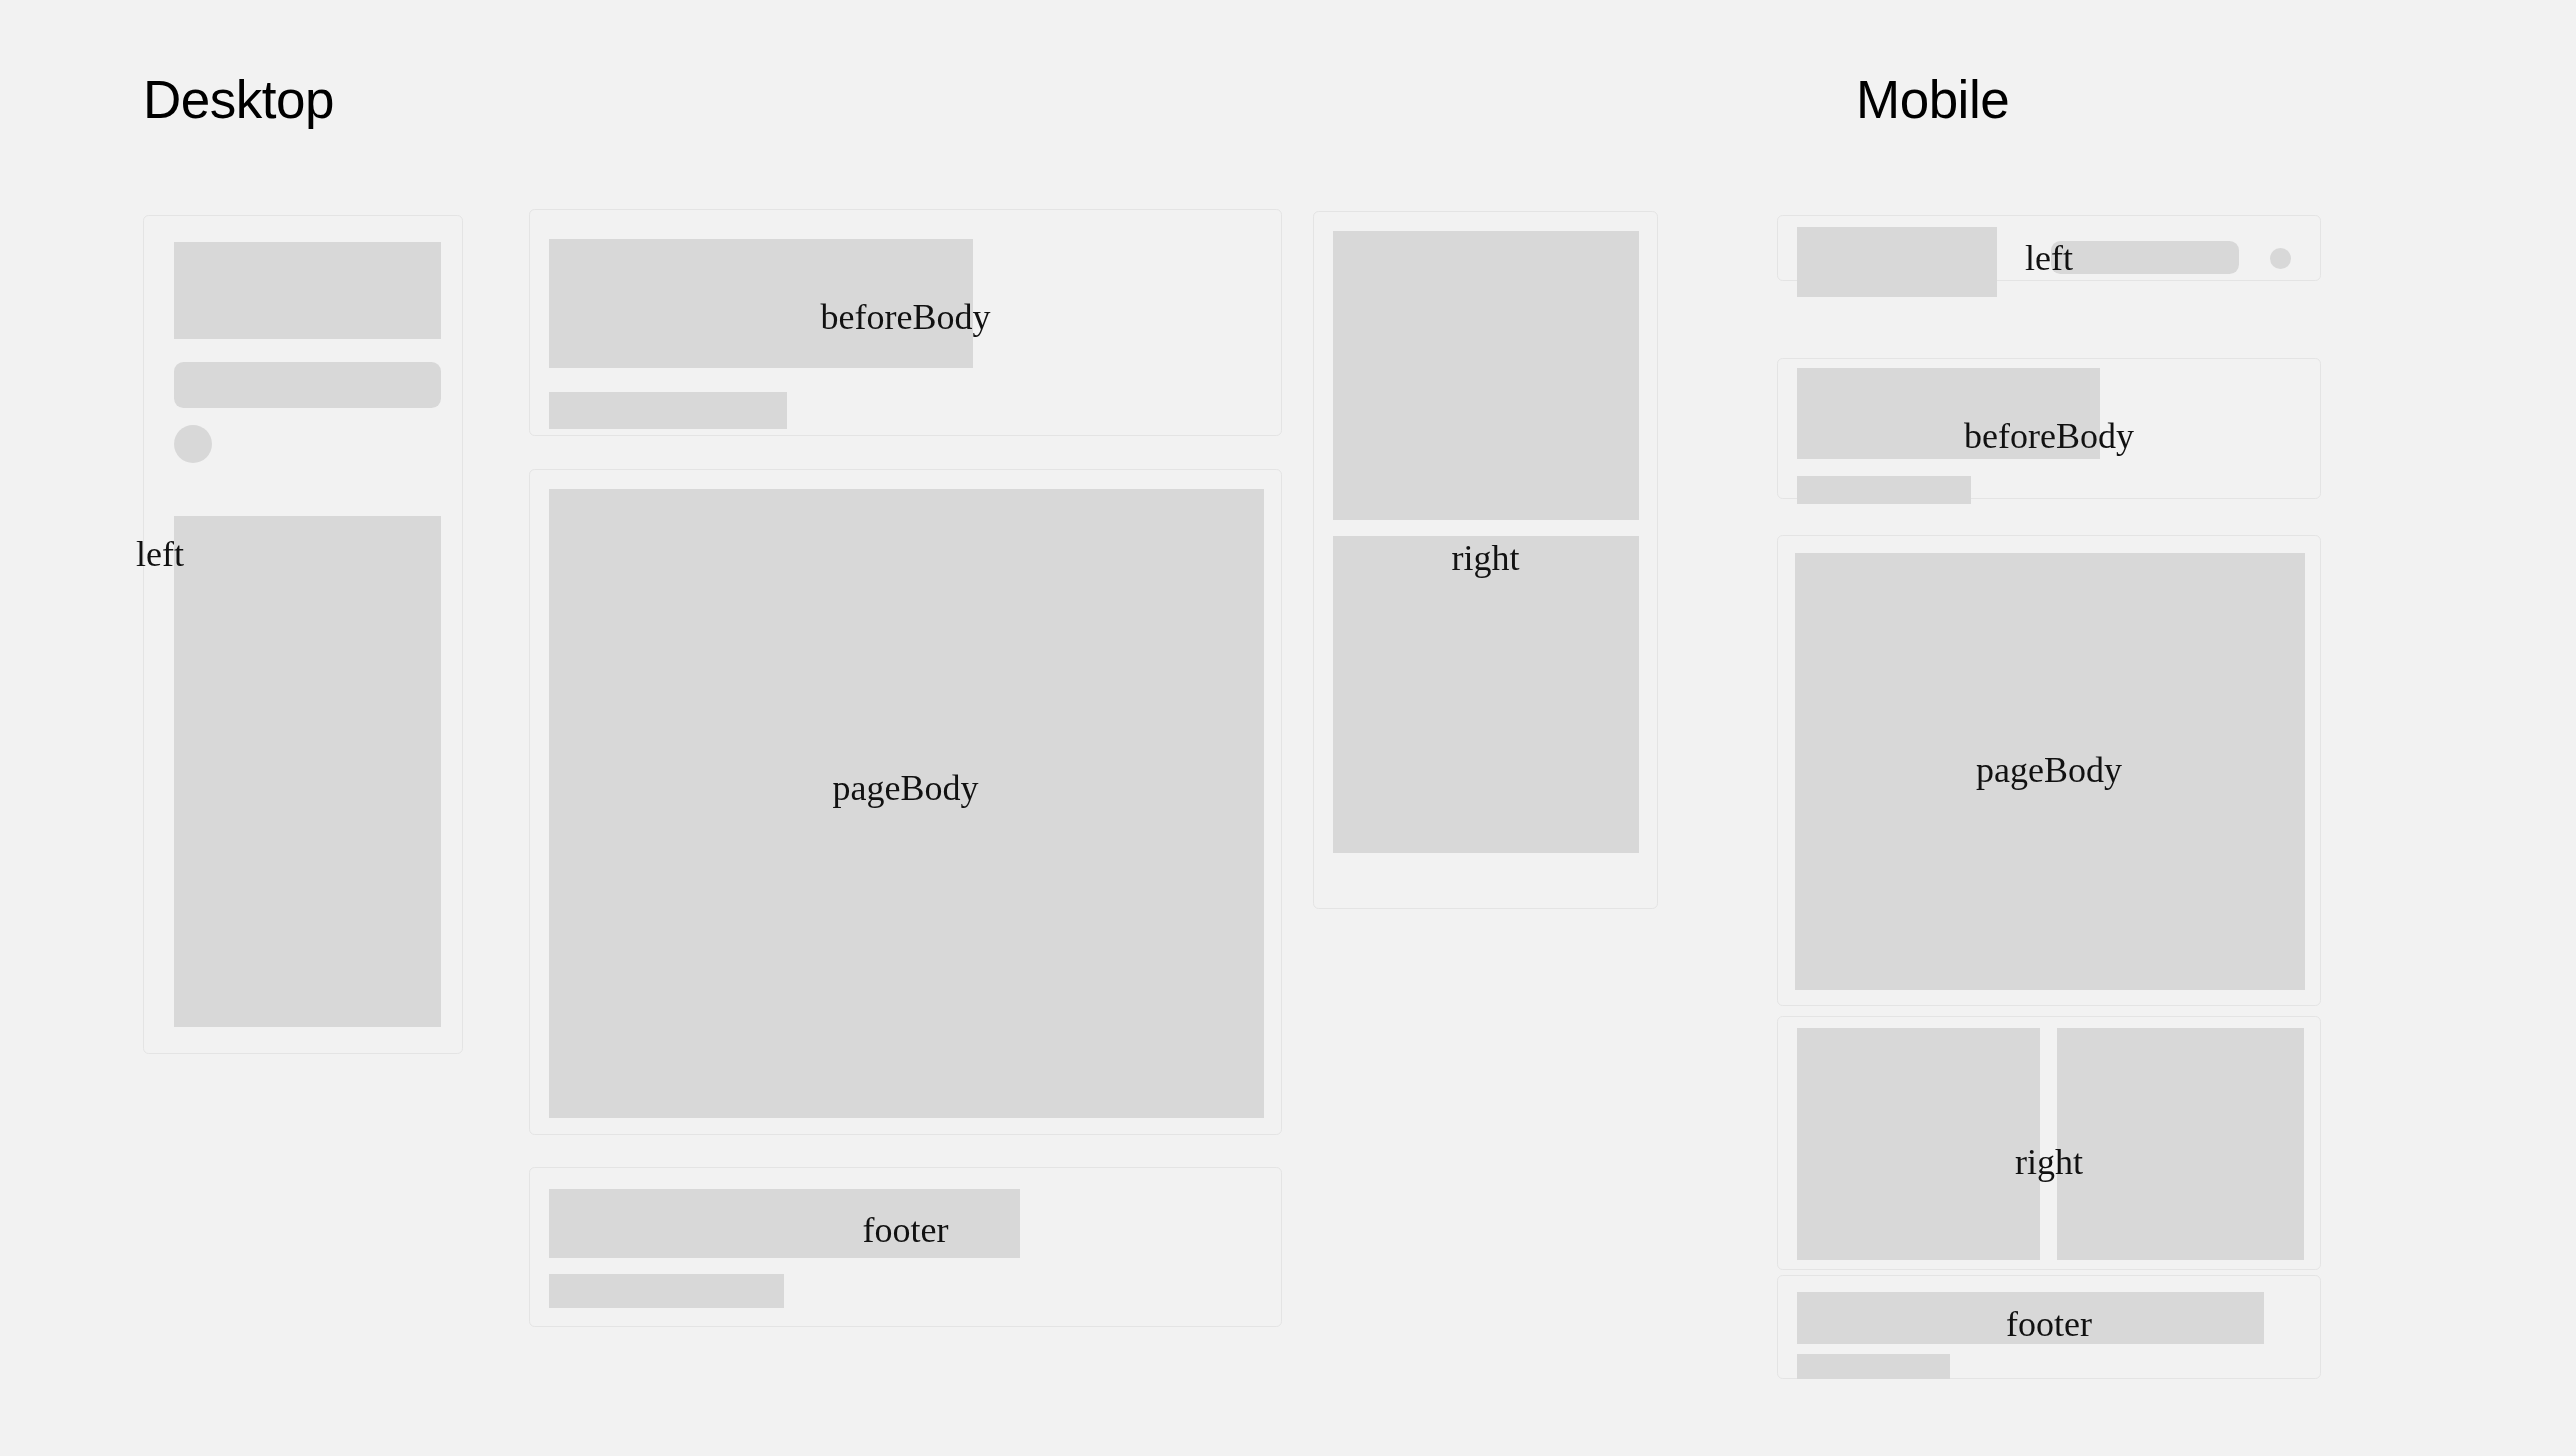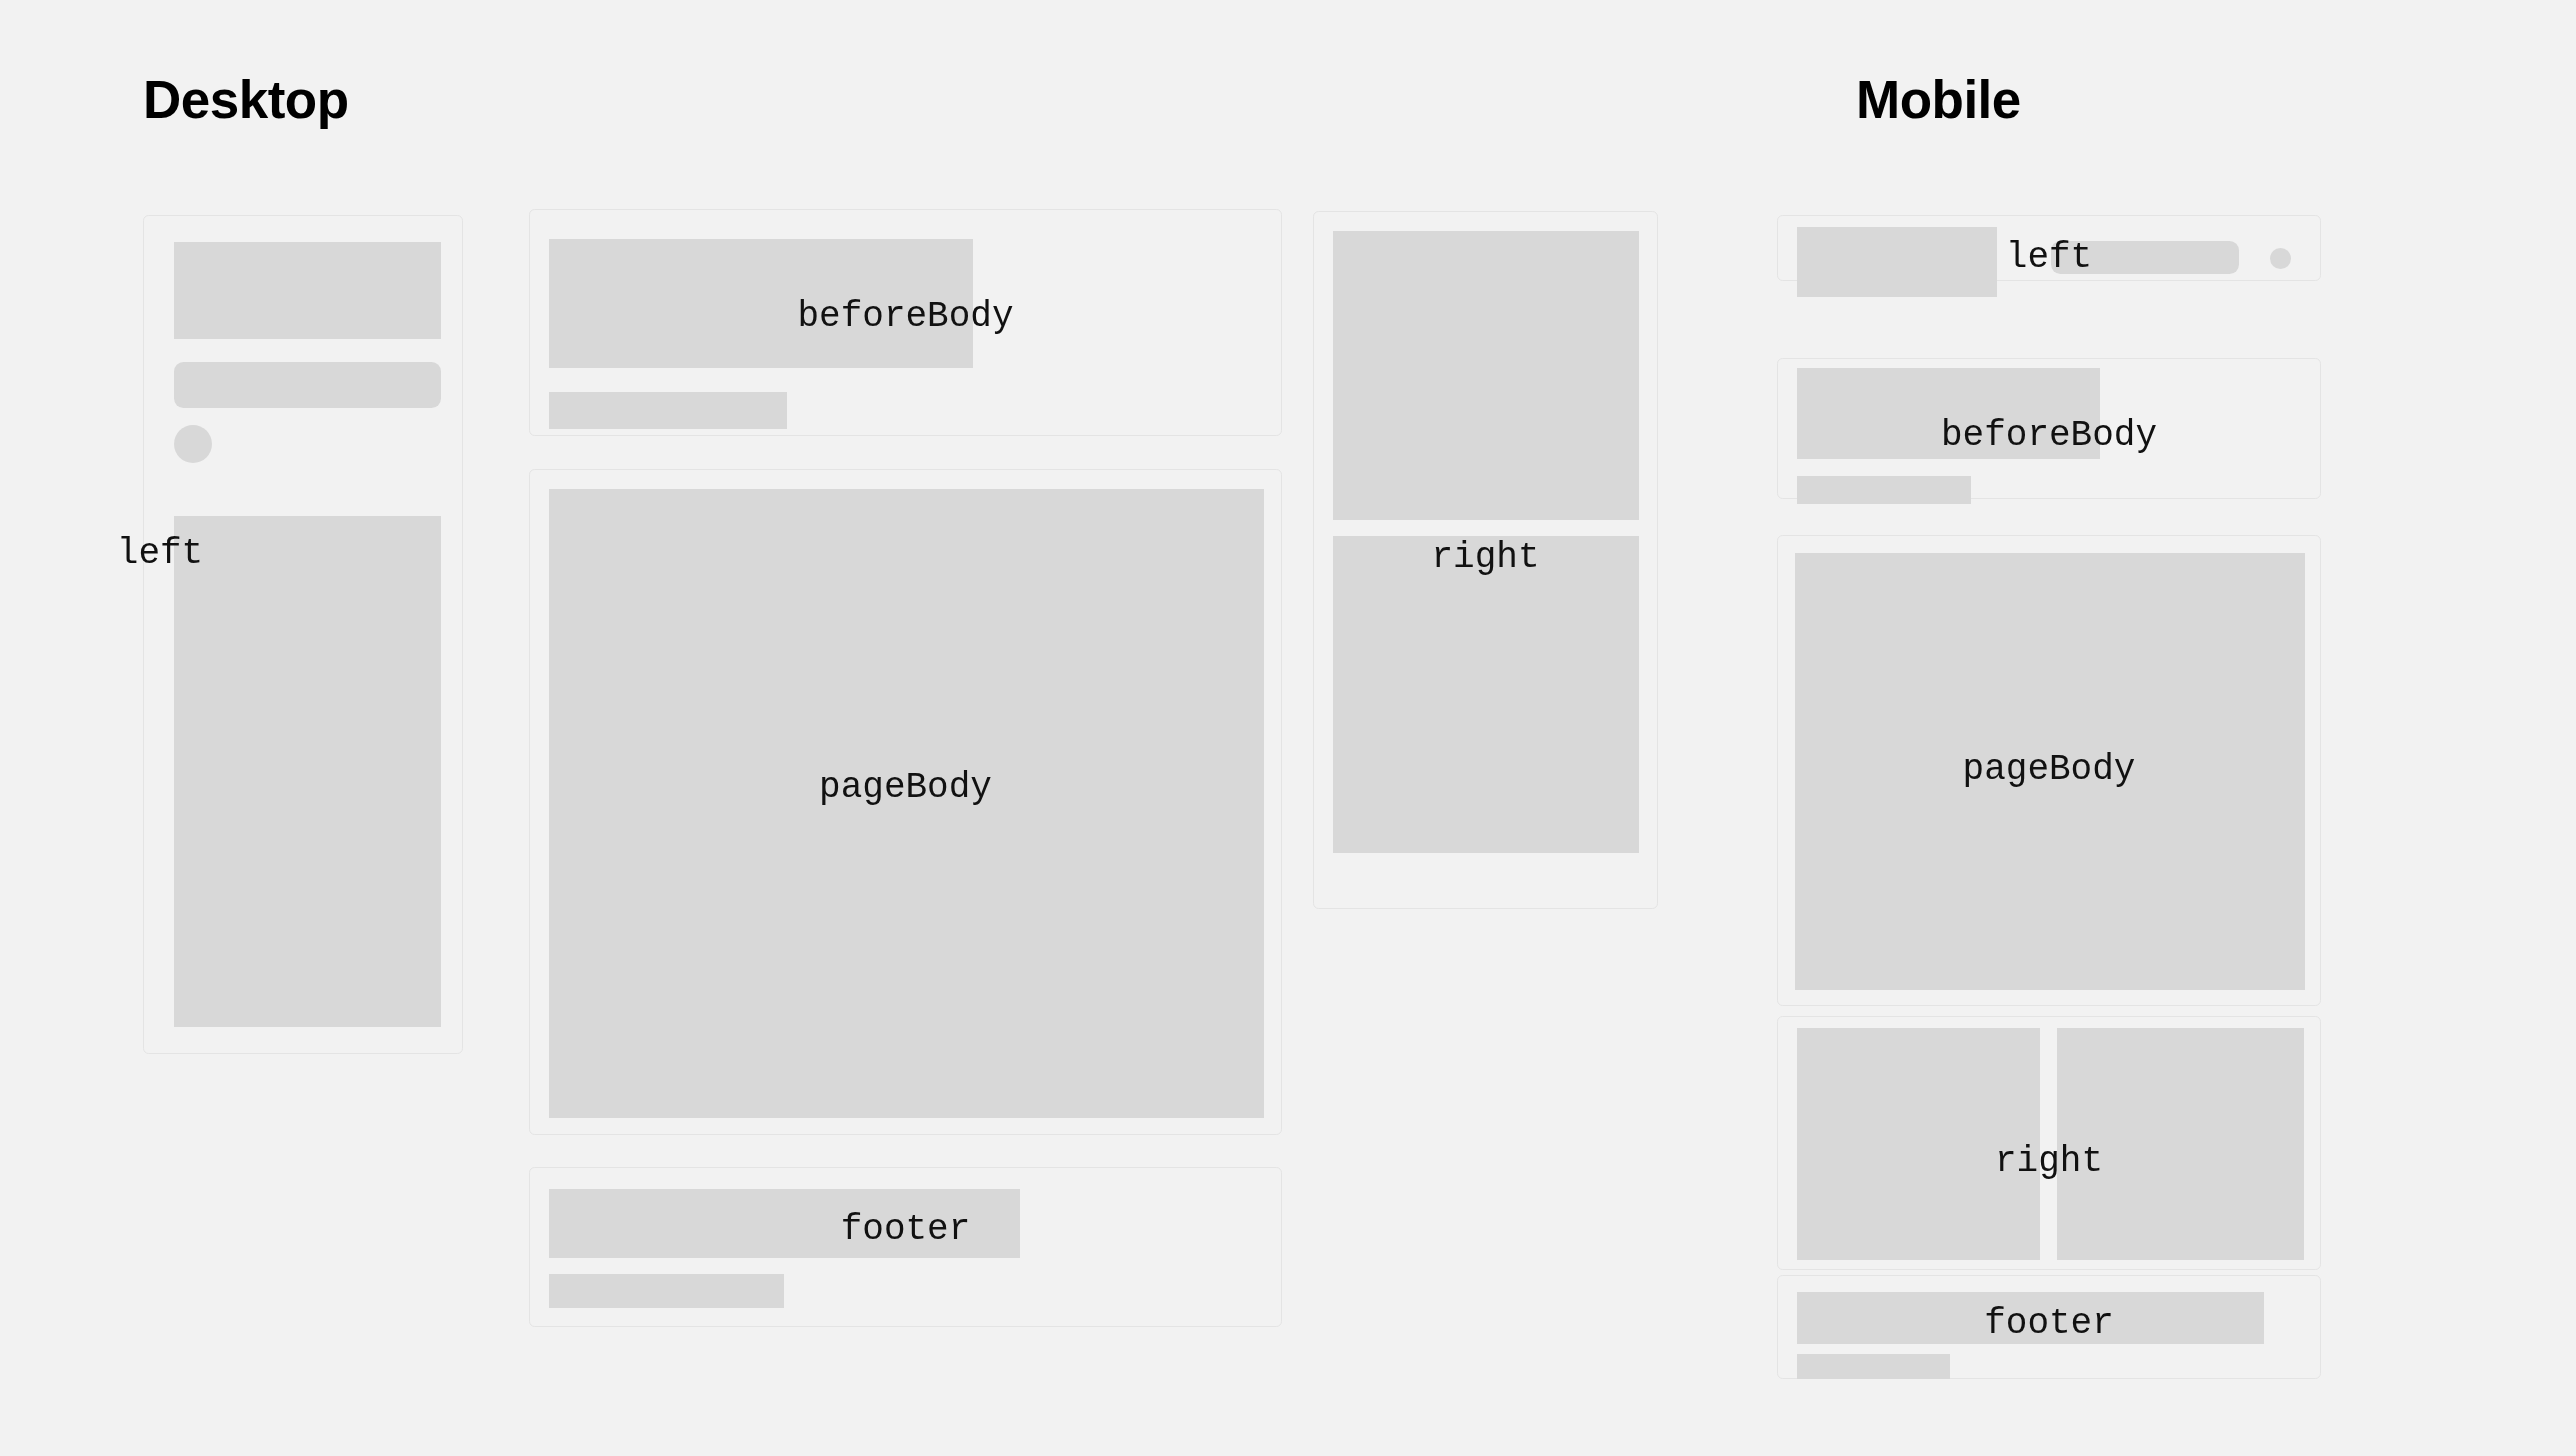--- a/index.html
+++ b/index.html
@@ -11,21 +11,21 @@
     height: 1456px;
     background: #f2f2f2;
     font-family: "Liberation Sans", sans-serif;
     overflow: hidden;
     position: relative;
   }
 
   
   .heading {
     position: absolute;
-    font-weight: bold;
+    font-weight: normal;
     font-size: 53px;
     line-height: 1;
     color: #000000;
     letter-spacing: -0.5px;
   }
   #heading-desktop { left: 143px; top: 73px; }
   #heading-mobile  { left: 1856px; top: 73px; }
 
   
   .panel {
@@ -41,21 +41,21 @@
     position: absolute;
     background: #d8d8d8;
     box-sizing: border-box;
   }
   .blk.pill { border-radius: 9.4px; }
   .blk.dot  { border-radius: 50%; }
 
   
   .lbl {
     position: absolute;
-    font-family: Liberation Mono, monospace;
+    font-family: Liberation Serif, serif;
     font-size: 36px;
     line-height: 1;
     color: #111111;
     white-space: nowrap;
     text-align: center;
     pointer-events: none;
   }
 
   
   #d-left-panel { left: 143px; top: 215px; width: 320px; height: 839px; }

